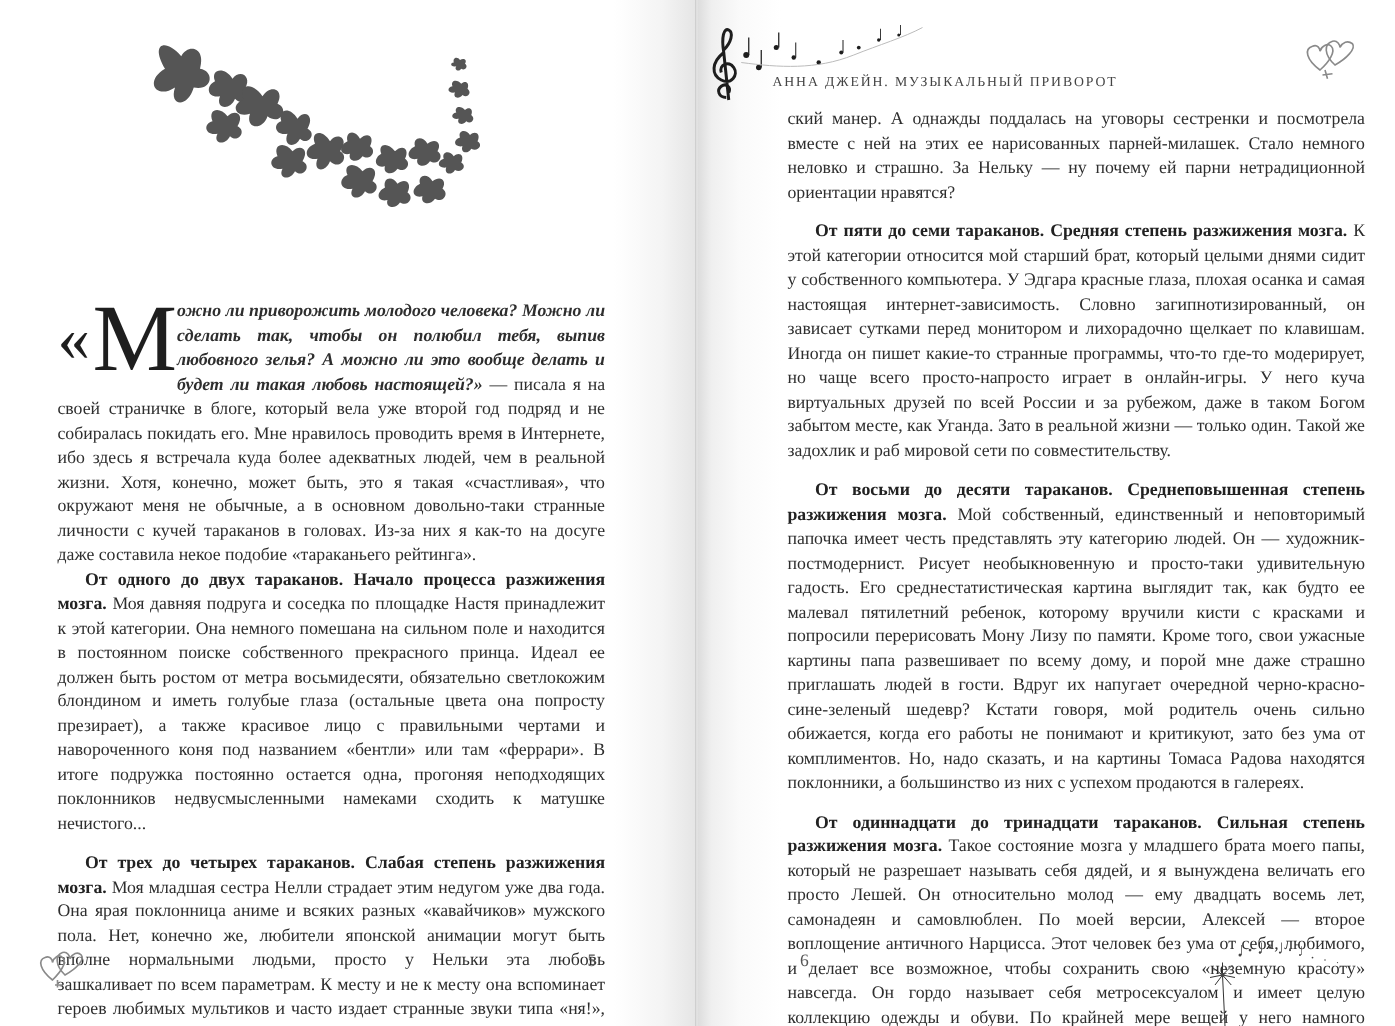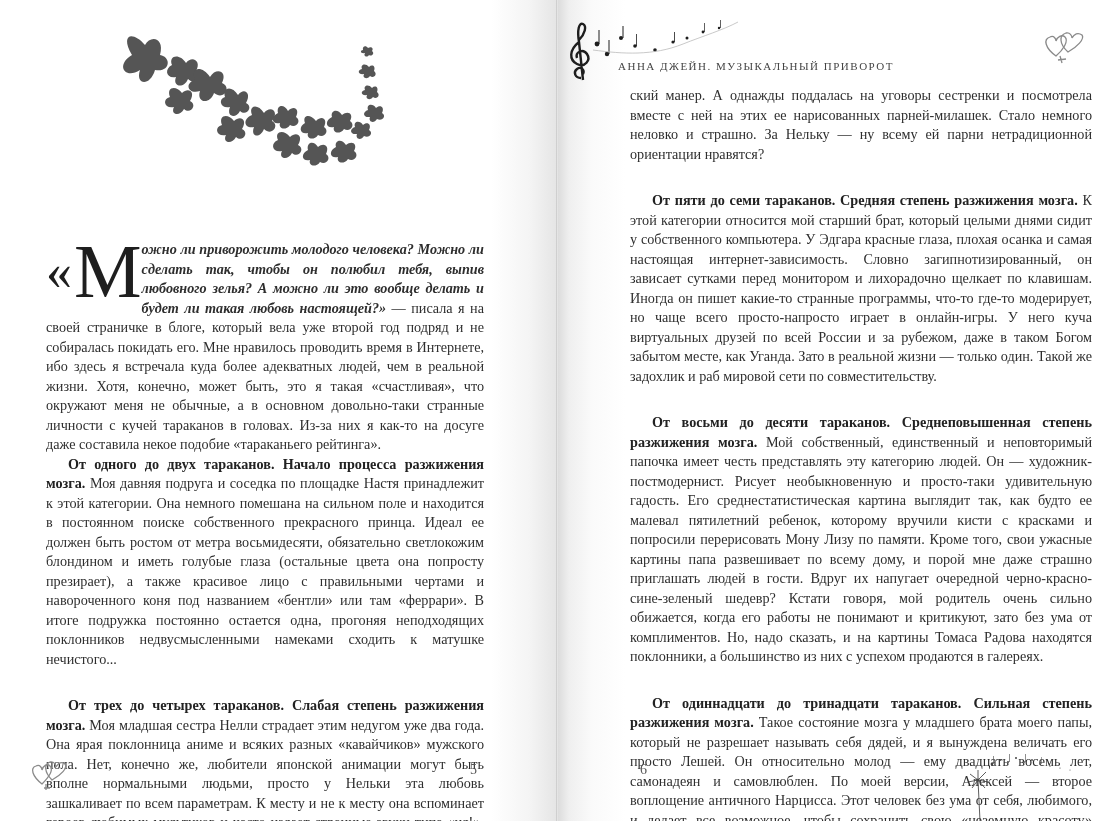--- a/index.html
+++ b/index.html
@@ -7,21 +7,21 @@
     body { position: relative; font-family: "Liberation Serif", "DejaVu Serif", serif; color: #2b2b2b; }
 
     .spread { position: absolute; left: 0; top: 0; width: 1116px; height: 821px; display: flex; }
     .page { position: relative; height: 821px; background: #ffffff; overflow: hidden; }
     .page-left { width: 558px; background: linear-gradient(to right, #ffffff 0%, #ffffff 88%, #f4f4f4 95%, #e4e4e4 100%); }
     .page-right { width: 558px; background: linear-gradient(to right, #dcdcdc 0%, #efefef 2%, #fafafa 6%, #ffffff 12%, #ffffff 100%); }
     .gutter-line { position: absolute; left: 556px; top: 0; width: 1px; height: 821px; background: #cfcfcf; }
 
     .text-block { position: absolute; font-size: 14.2px; line-height: 19.5px; text-align: justify; hyphens: manual; color: #2e2e2e; }
     .text-block p { text-indent: 0; }
-    .text-block p + p { margin-top: 27px; }
+    .text-block p + p { margin-top: 12px; }
     .text-block .indent { text-indent: 22px; }
     .lead-italic { font-style: italic; font-weight: bold; }
     .bold { font-weight: bold; color: #222; }
 
     .left-text { left: 46px; top: 240px; width: 438px; }
     .right-text { left: 630px; top: 86px; width: 462px; }
     .right-text .cont { text-indent: 0; }
 
     .dropcap-wrap { position: relative; }
     .dropcap {
@@ -125,21 +125,21 @@
 
     <svg class="deco hearts-tr" viewBox="0 0 50 40" style="left:482px;">
       <g fill="none" stroke="#8a8a8a" stroke-width="1.3">
         <path d="M16,28 C5,20 3,11 10,9 C14,7 16,11 16,13 C17,9 22,6 25,9 C29,13 23,22 16,28Z"></path>
         <path d="M28,24 C19,16 19,7 26,5 C30,4 32,8 32,10 C34,6 38,4 42,7 C45,11 37,19 28,24Z"></path>
         <path d="M20,28 L22,35 M18,32 L26,31"></path>
       </g>
     </svg>
 
     <div class="text-block right-text" style="left:72px;">
-      <p class="cont">ский манер. А однажды поддалась на уговоры сестренки и посмотрела вместе с ней на этих ее нарисованных парней-милашек. Стало немного неловко и страшно. За Нельку — ну всему ей парни нетрадиционной ориентации нравятся?</p>
+      <p class="cont">ский манер. А однажды поддалась на уговоры сестренки и посмотрела вместе с ней на этих ее нарисованных парней-милашек. Стало немного неловко и страшно. За Нельку — ну почему ей парни нетрадиционной ориентации нравятся?</p>
       <p class="indent"><span class="bold">От пяти до семи тараканов. Средняя степень разжижения мозга.</span><span> К этой категории относится мой старший брат, который целыми днями сидит у собственного компьютера. У Эдгара красные глаза, плохая осанка и самая настоящая интернет-зависимость. Словно загипнотизированный, он зависает сутками перед монитором и лихорадочно щелкает по клавишам. Иногда он пишет какие-то странные программы, что-то где-то модерирует, но чаще всего просто-напросто играет в онлайн-игры. У него куча виртуальных друзей по всей России и за рубежом, даже в таком Богом забытом месте, как Уганда. Зато в реальной жизни — только один. Такой же задохлик и раб мировой сети по совместительству.</span></p>
       <p class="indent"><span class="bold">От восьми до десяти тараканов. Среднеповышенная степень разжижения мозга.</span><span> Мой собственный, единственный и неповторимый папочка имеет честь представлять эту категорию людей. Он — художник-постмодернист. Рисует необыкновенную и просто-таки удивительную гадость. Его среднестатистическая картина выглядит так, как будто ее малевал пятилетний ребенок, которому вручили кисти с красками и попросили перерисовать Мону Лизу по памяти. Кроме того, свои ужасные картины папа развешивает по всему дому, и порой мне даже страшно приглашать людей в гости. Вдруг их напугает очередной черно-красно-сине-зеленый шедевр? Кстати говоря, мой родитель очень сильно обижается, когда его работы не понимают и критикуют, зато без ума от комплиментов. Но, надо сказать, и на картины Томаса Радова находятся поклонники, а большинство из них с успехом продаются в галереях.</span></p>
       <p class="indent"><span class="bold">От одиннадцати до тринадцати тараканов. Сильная степень разжижения мозга.</span><span> Такое состояние мозга у младшего брата моего папы, который не разрешает называть себя дядей, и я вынуждена величать его просто Лешей. Он относительно молод — ему двадцать восемь лет, самонадеян и самовлюблен. По моей версии, Алексей — второе воплощение античного Нарцисса. Этот человек без ума от себя, любимого, и делает все возможное, чтобы сохранить свою «неземную красоту» навсегда. Он гордо называет себя метросексуалом и имеет целую коллекцию одежды и обуви. По крайней мере вещей у него намного больше, чем у меня и сестры, вместе взятых. Немудрено, ведь с недавних</span></p>
     </div>
 
     <div class="page-num page-num-right" style="left:82px;">6</div>
 
     <svg class="deco dandelion" viewBox="0 0 120 71" style="left:402px;">
       <g stroke="#333" stroke-width="0.8" fill="none">
         <line x1="18" y1="30" x2="20" y2="71"></line>

